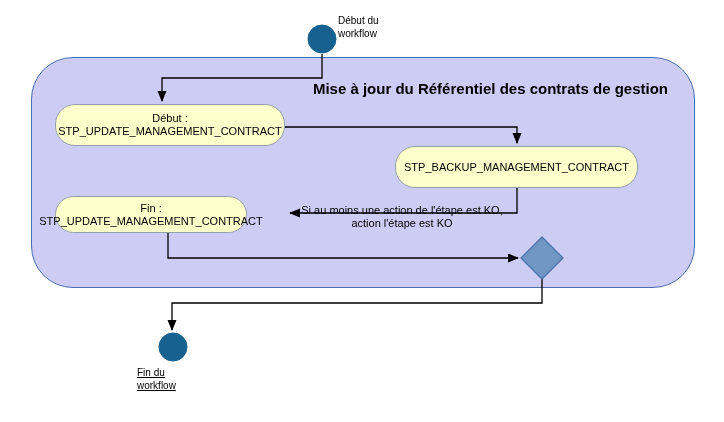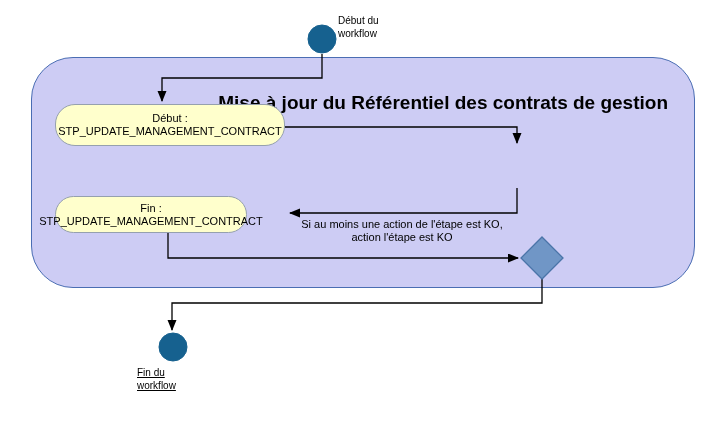--- a/index.html
+++ b/index.html
@@ -16,26 +16,25 @@
     width:664px; height:231px;
     box-sizing:border-box;
     background:var(--container-fill,#cdccf4);
     border:1.5px solid var(--container-border,#4a6db3);
     border-radius:42px;
     z-index:1;
   }
   .container-title {
     position:absolute;
     top:80px; right:56px;
-    font-size:19px;
+    font-size:15px;
     font-weight:bold;
     color:var(--title-color,#000);
     z-index:2;
     white-space:nowrap;
-    margin-top:12px;
   }
   .step-box {
     position:absolute;
     box-sizing:border-box;
     background:var(--step-fill,#ffffcc);
     border:1.5px solid var(--step-border,#95a0ae);
     border-radius:20px;
     display:flex;
     flex-direction:column;
     justify-content:center;
@@ -44,21 +43,21 @@
     line-height:13px;
     color:#000;
     text-align:center;
     z-index:2;
   }
   .step-update-start { left:55px;  top:104px; width:230px; height:42px; }
   .step-backup       { left:395px; top:146px; width:243px; height:42px; }
   .step-update-end   { left:55px;  top:196px; width:192px; height:37px; }
   .edge-note {
     position:absolute;
-    left:285px; top:218px; width:234px;
+    left:285px; top:204px; width:234px;
     font-size:11px; line-height:13px;
     text-align:center;
     color:#000;
     z-index:2;
   }
   .node-label {
     position:absolute;
     font-size:10px; line-height:13px;
     text-align:left;
     color:#000;
@@ -88,20 +87,23 @@
   <div class="node-label start-label">
     <div>Début du</div>
     <div>workflow</div>
   </div>
 
   <div class="step-box step-update-start">
     <div>Début :</div>
     <div>STP_UPDATE_MANAGEMENT_CONTRACT</div>
   </div>
 
+  <div class="step-box step-backup">
+    <div>STP_BACKUP_MANAGEMENT_CONTRACT</div>
+  </div>
 
   <div class="step-box step-update-end">
     <div>Fin :</div>
     <div>STP_UPDATE_MANAGEMENT_CONTRACT</div>
   </div>
 
   <div class="edge-note">
     <div>Si au moins une action de l'étape est KO,</div>
     <div>action l'étape est KO</div>
   </div>

